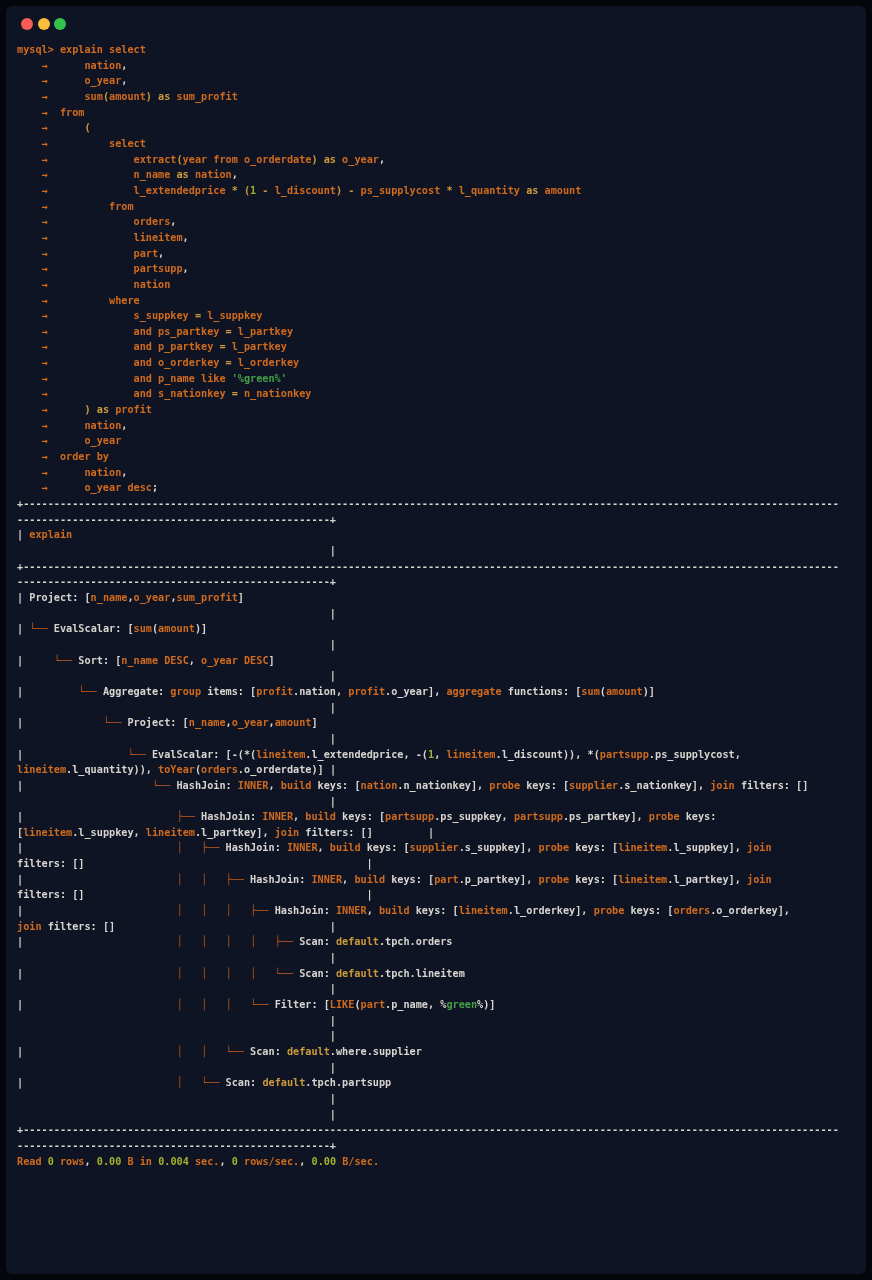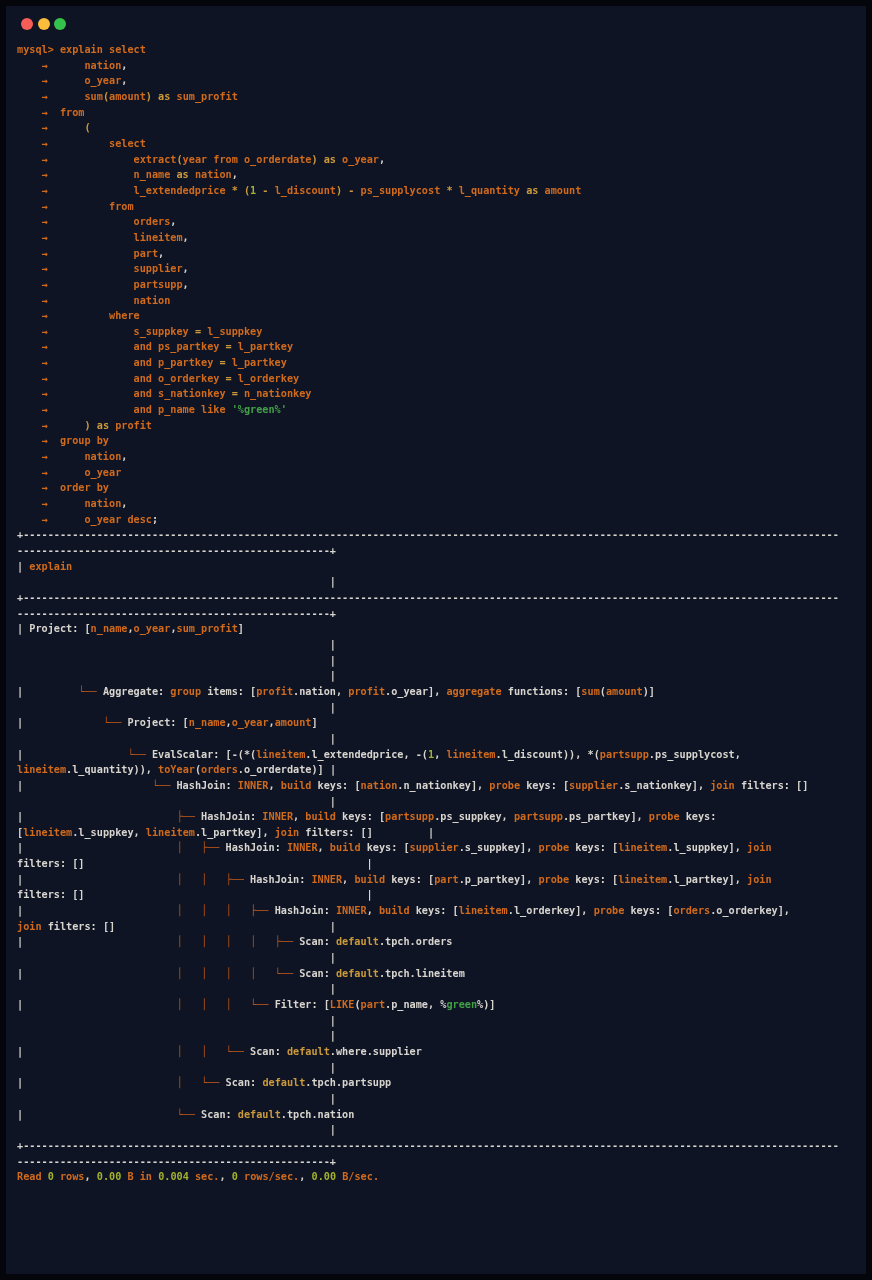--- a/index.html
+++ b/index.html
@@ -1,19 +1,19 @@
 <!DOCTYPE html>
 <html><head>
 <meta charset="utf-8">
 <style>
   html,body{margin:0;padding:0;background:#04060c;}
   body{width:872px;height:1280px;overflow:hidden;}
   .window{
     position:absolute;left:6px;top:6px;right:6px;bottom:6px;
-    background:#0e1424;border-radius:0;overflow:hidden;
+    background:#0e1424;border-radius:6px;overflow:hidden;
   }
   .titlebar{position:absolute;left:0;top:0;right:0;height:30px;}
   .dot{position:absolute;top:12px;width:12px;height:12px;border-radius:50%;}
   .dot-red{left:15px;}
   .dot-yellow{left:32px;}
   .dot-green{left:48px;}
   .screen{
     position:absolute;left:11px;top:36px;right:0;bottom:0;
     font-family:"DejaVu Sans Mono","Liberation Mono",monospace;
     font-size:10.2px;line-height:15.66px;font-weight:bold;
@@ -43,46 +43,46 @@
       <div class="tline"><span class="c-o">    →  from</span></div>
       <div class="tline"><span class="c-o">    →      </span><span class="c-g">(</span></div>
       <div class="tline"><span class="c-o">    →          select</span></div>
       <div class="tline"><span class="c-o">    →              extract</span><span class="c-g">(</span><span class="c-o">year from o_orderdate</span><span class="c-g">)</span><span class="c-g"> as </span><span class="c-o">o_year</span><span class="c-w">,</span></div>
       <div class="tline"><span class="c-o">    →              n_name</span><span class="c-g"> as </span><span class="c-o">nation</span><span class="c-w">,</span></div>
       <div class="tline"><span class="c-o">    →              l_extendedprice</span><span class="c-g"> * (</span><span class="c-n">1</span><span class="c-g"> - </span><span class="c-o">l_discount</span><span class="c-g">) - </span><span class="c-o">ps_supplycost</span><span class="c-g"> * </span><span class="c-o">l_quantity</span><span class="c-g"> as </span><span class="c-o">amount</span></div>
       <div class="tline"><span class="c-o">    →          from</span></div>
       <div class="tline"><span class="c-o">    →              orders</span><span class="c-w">,</span></div>
       <div class="tline"><span class="c-o">    →              lineitem</span><span class="c-w">,</span></div>
       <div class="tline"><span class="c-o">    →              part</span><span class="c-w">,</span></div>
-      <div class="tline"><span class="c-o">    →              supplier</span><span class="c-w">,</span></div>
       <div class="tline"><span class="c-o">    →              partsupp</span><span class="c-w">,</span></div>
       <div class="tline"><span class="c-o">    →              nation</span></div>
       <div class="tline"><span class="c-o">    →          where</span></div>
       <div class="tline"><span class="c-o">    →              s_suppkey</span><span class="c-g"> = </span><span class="c-o">l_suppkey</span></div>
       <div class="tline"><span class="c-o">    →              and ps_partkey</span><span class="c-g"> = </span><span class="c-o">l_partkey</span></div>
       <div class="tline"><span class="c-o">    →              and p_partkey</span><span class="c-g"> = </span><span class="c-o">l_partkey</span></div>
       <div class="tline"><span class="c-o">    →              and o_orderkey</span><span class="c-g"> = </span><span class="c-o">l_orderkey</span></div>
+      <div class="tline"><span class="c-o">    →              and p_name like </span><span class="c-s">'%green%'</span></div>
       <div class="tline"><span class="c-o">    →              and s_nationkey</span><span class="c-g"> = </span><span class="c-o">n_nationkey</span></div>
-      <div class="tline"><span class="c-o">    →              and p_name like </span><span class="c-s">'%green%'</span></div>
       <div class="tline"><span class="c-o">    →      </span><span class="c-g">) </span><span class="c-g">as </span><span class="c-o">profit</span></div>
-      <div class="tline"><span class="c-o">    →  group by</span></div>
       <div class="tline"><span class="c-o">    →      nation</span><span class="c-w">,</span></div>
       <div class="tline"><span class="c-o">    →      o_year</span></div>
       <div class="tline"><span class="c-o">    →  order by</span></div>
       <div class="tline"><span class="c-o">    →      nation</span><span class="c-w">,</span></div>
       <div class="tline"><span class="c-o">    →      o_year desc</span><span class="c-w">;</span></div>
       <div class="tline"><span class="c-w">+-------------------------------------------------------------------------------------------------------------------------------------</span></div>
       <div class="tline"><span class="c-w">---------------------------------------------------+</span></div>
       <div class="tline"><span class="c-w">| </span><span class="c-o">explain</span></div>
       <div class="tline"><span class="c-w">                                                   |</span></div>
       <div class="tline"><span class="c-w">+-------------------------------------------------------------------------------------------------------------------------------------</span></div>
       <div class="tline"><span class="c-w">---------------------------------------------------+</span></div>
       <div class="tline"><span class="c-w">| Project: [</span><span class="c-o">n_name</span><span class="c-w">,</span><span class="c-o">o_year</span><span class="c-w">,</span><span class="c-o">sum_profit</span><span class="c-w">]</span></div>
       <div class="tline"><span class="c-w">                                                   |</span></div>
+      <div class="tline"><span class="c-w">| </span><span class="c-t">└── </span><span class="c-w">EvalScalar: [</span><span class="c-o">sum</span><span class="c-w">(</span><span class="c-o">amount</span><span class="c-w">)]</span></div>
       <div class="tline"><span class="c-w">                                                   |</span></div>
+      <div class="tline"><span class="c-w">|     </span><span class="c-t">└── </span><span class="c-w">Sort: [</span><span class="c-o">n_name DESC</span><span class="c-w">, </span><span class="c-o">o_year DESC</span><span class="c-w">]</span></div>
       <div class="tline"><span class="c-w">                                                   |</span></div>
       <div class="tline"><span class="c-w">|         </span><span class="c-t">└── </span><span class="c-w">Aggregate: </span><span class="c-o">group</span><span class="c-w"> items: [</span><span class="c-o">profit</span><span class="c-w">.nation</span><span class="c-w">, </span><span class="c-o">profit</span><span class="c-w">.o_year</span><span class="c-w">], </span><span class="c-o">aggregate</span><span class="c-w"> functions: [</span><span class="c-o">sum</span><span class="c-w">(</span><span class="c-o">amount</span><span class="c-w">)]</span></div>
       <div class="tline"><span class="c-w">                                                   |</span></div>
       <div class="tline"><span class="c-w">|             </span><span class="c-t">└── </span><span class="c-w">Project: [</span><span class="c-o">n_name</span><span class="c-w">,</span><span class="c-o">o_year</span><span class="c-w">,</span><span class="c-o">amount</span><span class="c-w">]</span></div>
       <div class="tline"><span class="c-w">                                                   |</span></div>
       <div class="tline"><span class="c-w">|                 </span><span class="c-t">└── </span><span class="c-w">EvalScalar: [-(*(</span><span class="c-o">lineitem</span><span class="c-w">.l_extendedprice</span><span class="c-w">, -(</span><span class="c-n">1</span><span class="c-w">, </span><span class="c-o">lineitem</span><span class="c-w">.l_discount</span><span class="c-w">)), *(</span><span class="c-o">partsupp</span><span class="c-w">.ps_supplycost</span><span class="c-w">,</span></div>
       <div class="tline"><span class="c-o">lineitem</span><span class="c-w">.l_quantity</span><span class="c-w">)), </span><span class="c-o">toYear</span><span class="c-w">(</span><span class="c-o">orders</span><span class="c-w">.o_orderdate</span><span class="c-w">)]</span><span class="c-w"> |</span></div>
       <div class="tline"><span class="c-w">|                     </span><span class="c-t">└── </span><span class="c-w">HashJoin: </span><span class="c-o">INNER</span><span class="c-w">, </span><span class="c-o">build</span><span class="c-w"> keys: [</span><span class="c-o">nation</span><span class="c-w">.n_nationkey</span><span class="c-w">], </span><span class="c-o">probe</span><span class="c-w"> keys: [</span><span class="c-o">supplier</span><span class="c-w">.s_nationkey</span><span class="c-w">], </span><span class="c-o">join</span><span class="c-w"> filters: []</span></div>
       <div class="tline"><span class="c-w">                                                   |</span></div>
       <div class="tline"><span class="c-w">|                         </span><span class="c-t">├── </span><span class="c-w">HashJoin: </span><span class="c-o">INNER</span><span class="c-w">, </span><span class="c-o">build</span><span class="c-w"> keys: [</span><span class="c-o">partsupp</span><span class="c-w">.ps_suppkey</span><span class="c-w">, </span><span class="c-o">partsupp</span><span class="c-w">.ps_partkey</span><span class="c-w">], </span><span class="c-o">probe</span><span class="c-w"> keys:</span></div>
@@ -97,19 +97,18 @@
       <div class="tline"><span class="c-w">                                                   |</span></div>
       <div class="tline"><span class="c-w">|                         </span><span class="c-t">│   │   │   │   </span><span class="c-t">└── </span><span class="c-w">Scan: </span><span class="c-g">default</span><span class="c-w">.tpch.lineitem</span></div>
       <div class="tline"><span class="c-w">                                                   |</span></div>
       <div class="tline"><span class="c-w">|                         </span><span class="c-t">│   │   │   </span><span class="c-t">└── </span><span class="c-w">Filter: [</span><span class="c-o">LIKE</span><span class="c-w">(</span><span class="c-o">part</span><span class="c-w">.p_name</span><span class="c-w">, </span><span class="c-w">%</span><span class="c-s">green</span><span class="c-w">%</span><span class="c-w">)]</span></div>
       <div class="tline"><span class="c-w">                                                   |</span></div>
       <div class="tline"><span class="c-w">                                                   |</span></div>
       <div class="tline"><span class="c-w">|                         </span><span class="c-t">│   │   </span><span class="c-t">└── </span><span class="c-w">Scan: </span><span class="c-g">default</span><span class="c-w">.where.supplier</span></div>
       <div class="tline"><span class="c-w">                                                   |</span></div>
       <div class="tline"><span class="c-w">|                         </span><span class="c-t">│   </span><span class="c-t">└── </span><span class="c-w">Scan: </span><span class="c-g">default</span><span class="c-w">.tpch.partsupp</span></div>
       <div class="tline"><span class="c-w">                                                   |</span></div>
-      <div class="tline"><span class="c-w">|                         </span><span class="c-t">└── </span><span class="c-w">Scan: </span><span class="c-g">default</span><span class="c-w">.tpch.nation</span></div>
       <div class="tline"><span class="c-w">                                                   |</span></div>
       <div class="tline"><span class="c-w">+-------------------------------------------------------------------------------------------------------------------------------------</span></div>
       <div class="tline"><span class="c-w">---------------------------------------------------+</span></div>
       <div class="tline"><span class="c-o">Read </span><span class="c-n">0</span><span class="c-o"> rows</span><span class="c-w">, </span><span class="c-n">0.00</span><span class="c-o"> B</span><span class="c-o"> in </span><span class="c-n">0.004</span><span class="c-o"> sec.</span><span class="c-w">, </span><span class="c-n">0</span><span class="c-o"> rows/sec.</span><span class="c-w">, </span><span class="c-n">0.00</span><span class="c-o"> B/sec.</span></div>
     </div>
 </div>
 
 </body></html>

